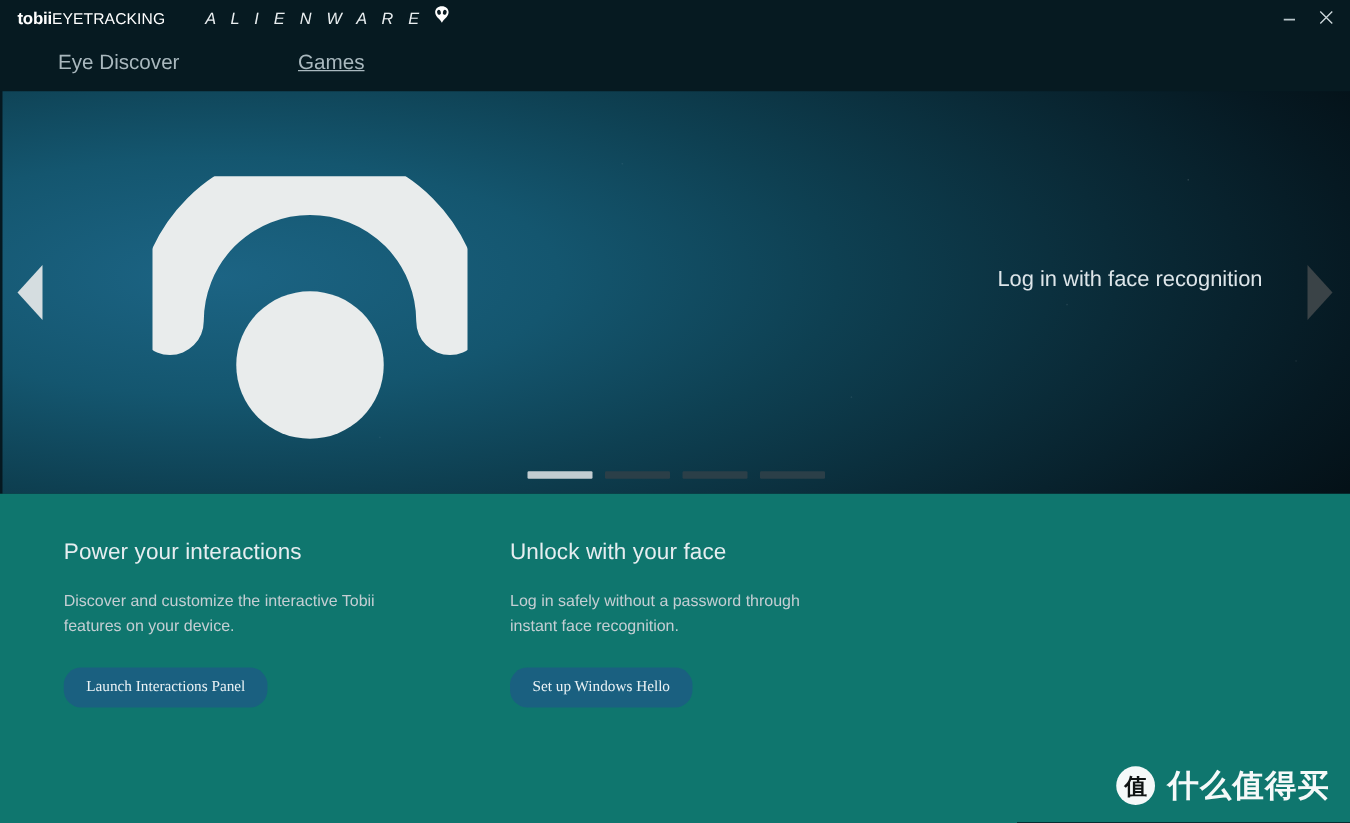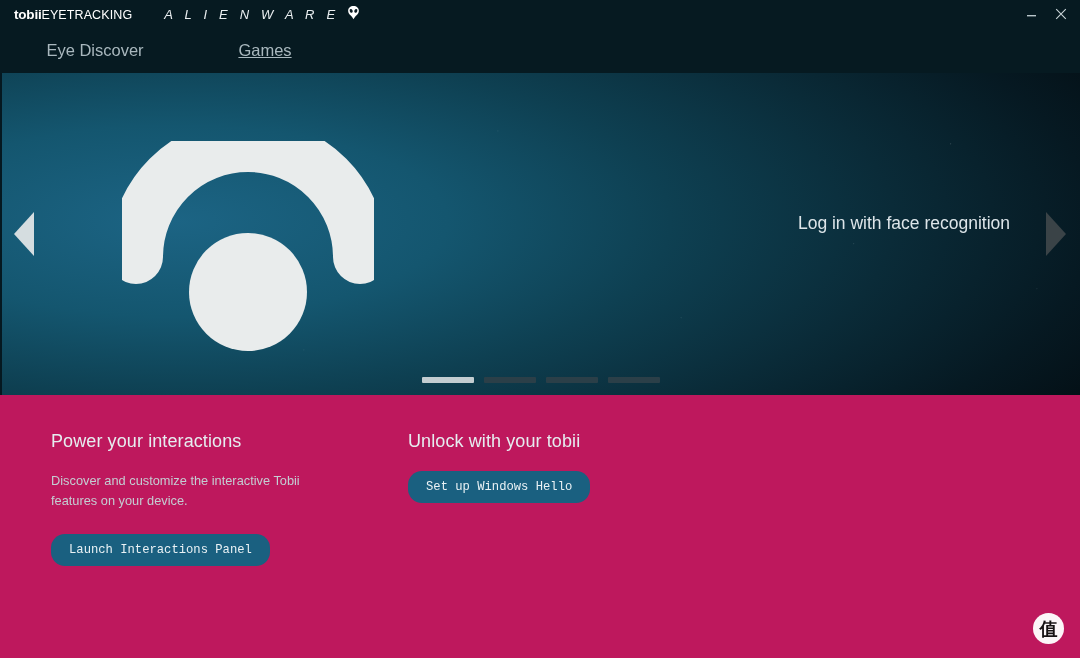--- a/index.html
+++ b/index.html
@@ -186,21 +186,21 @@
     background: #2b3f48;
     border-radius: 1px;
     cursor: default;
   }
   .dot.on { background: #c3cdd1; }
 
   
   .content {
     position: relative;
     flex: 1 1 auto;
-    background: #be185d;
+    background: #0f766e;
     padding: 36px 0 0 0;
     display: flex;
   }
 
   .card {
     padding-top: 0;
   }
   .card.c0 { margin-left: 51px; width: 330px; }
   .card.c1 { margin-left: 27px; width: 330px; }
 
@@ -223,21 +223,21 @@
   .pill-btn {
     display: inline-flex;
     align-items: center;
     justify-content: center;
     height: 27px;
     padding: 16px 18px;
     border-radius: 14px;
     border: none;
     background: #1a6080;
     color: #eaf2f5;
-    font-family: Liberation Mono, monospace;
+    font-family: Liberation Serif, serif;
     font-size: 12.2px;
     cursor: default;
     white-space: nowrap;
   }
 
   
   .watermark {
     position: absolute;
     right: 16px;
     bottom: 14px;
@@ -339,23 +339,25 @@
 
   <div class="content">
 
     <div class="card c0">
       <div class="card-title">Power your interactions</div>
       <div class="card-desc">Discover and customize the interactive Tobii features on your device.</div>
       <button class="pill-btn">Launch Interactions Panel</button>
     </div>
 
     <div class="card c1">
-      <div class="card-title">Unlock with your tobii</div>
+      <div class="card-title">Unlock with your face</div>
+      <div class="card-desc">Log in safely without a password through instant face recognition.</div>
       <button class="pill-btn">Set up Windows Hello</button>
     </div>
 
     <div class="watermark">
       <div class="wm-badge">值</div>
+      <div class="wm-text">什么值得买</div>
     </div>
 
   </div>
 
 </div>
 
 </body></html>

